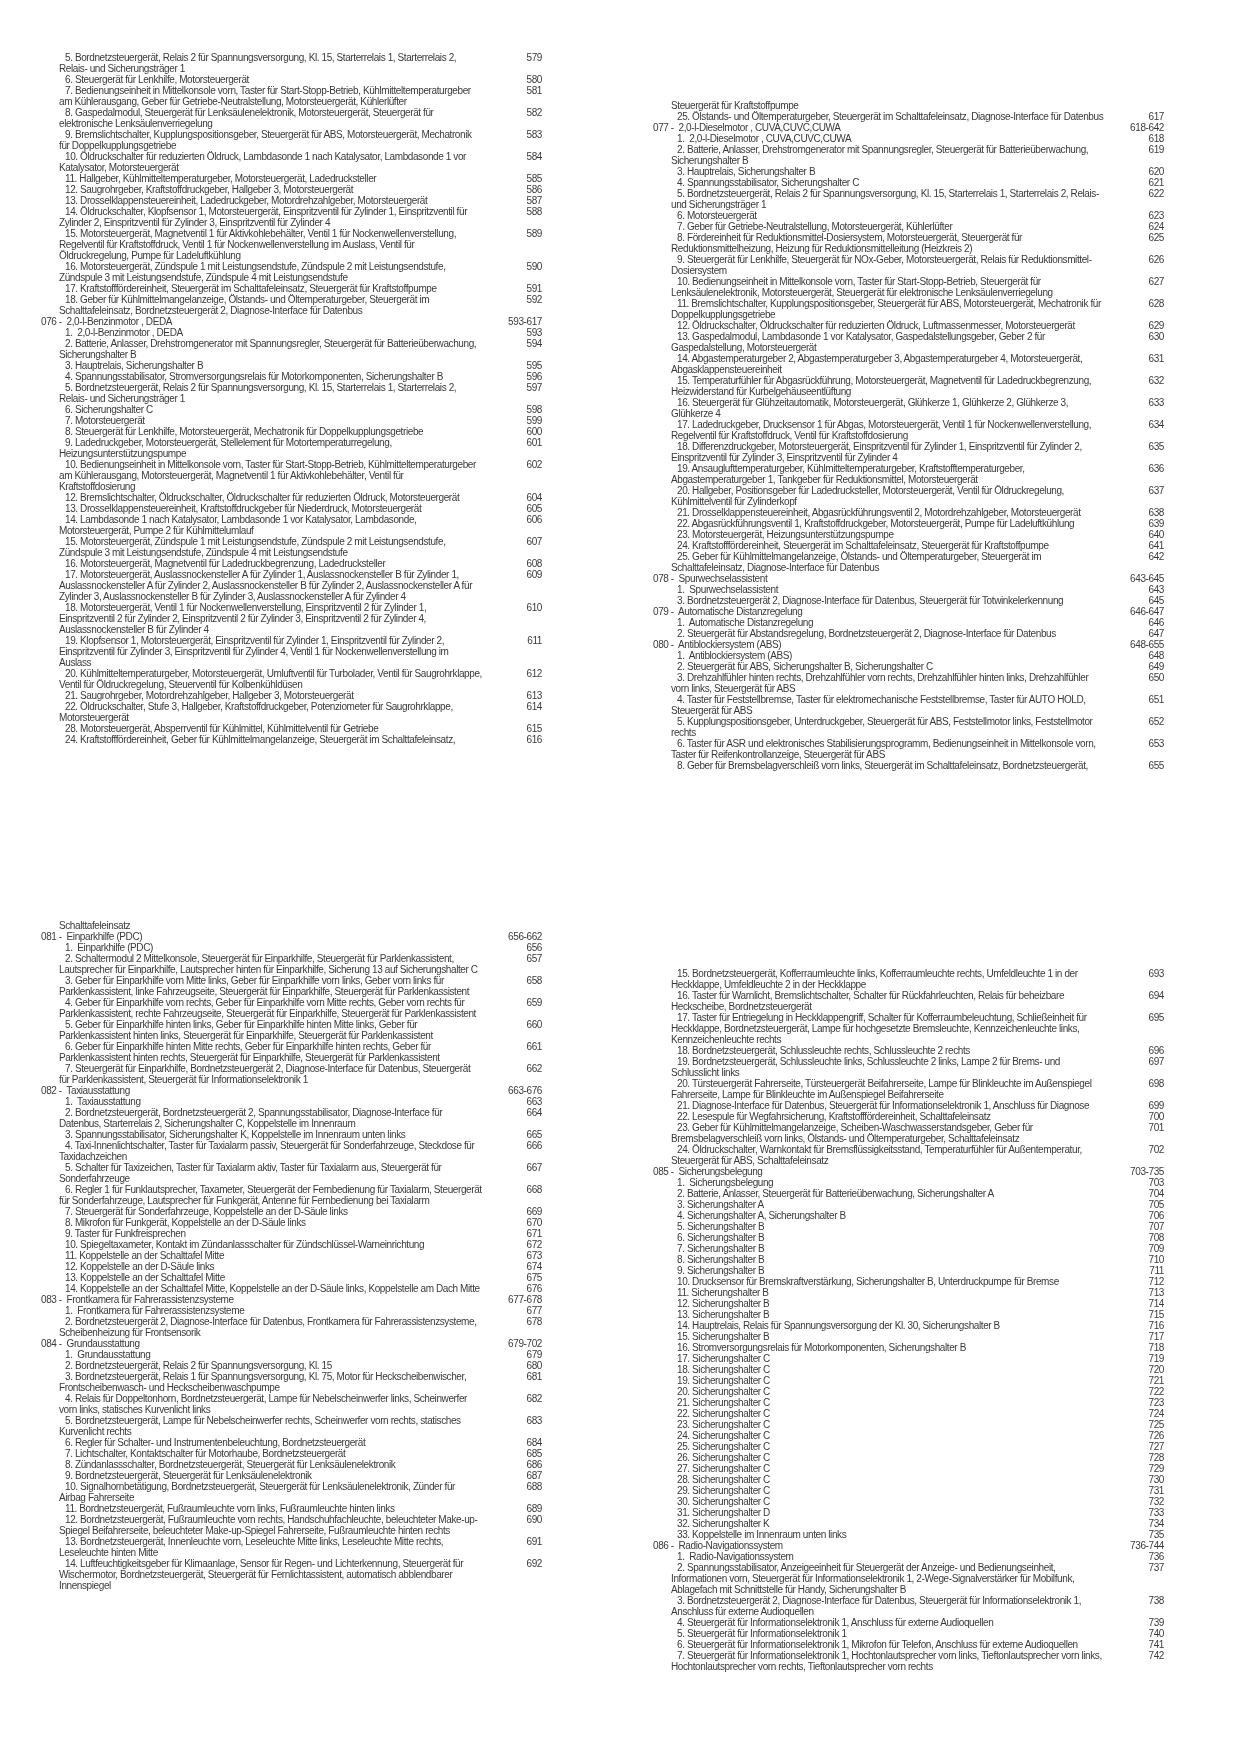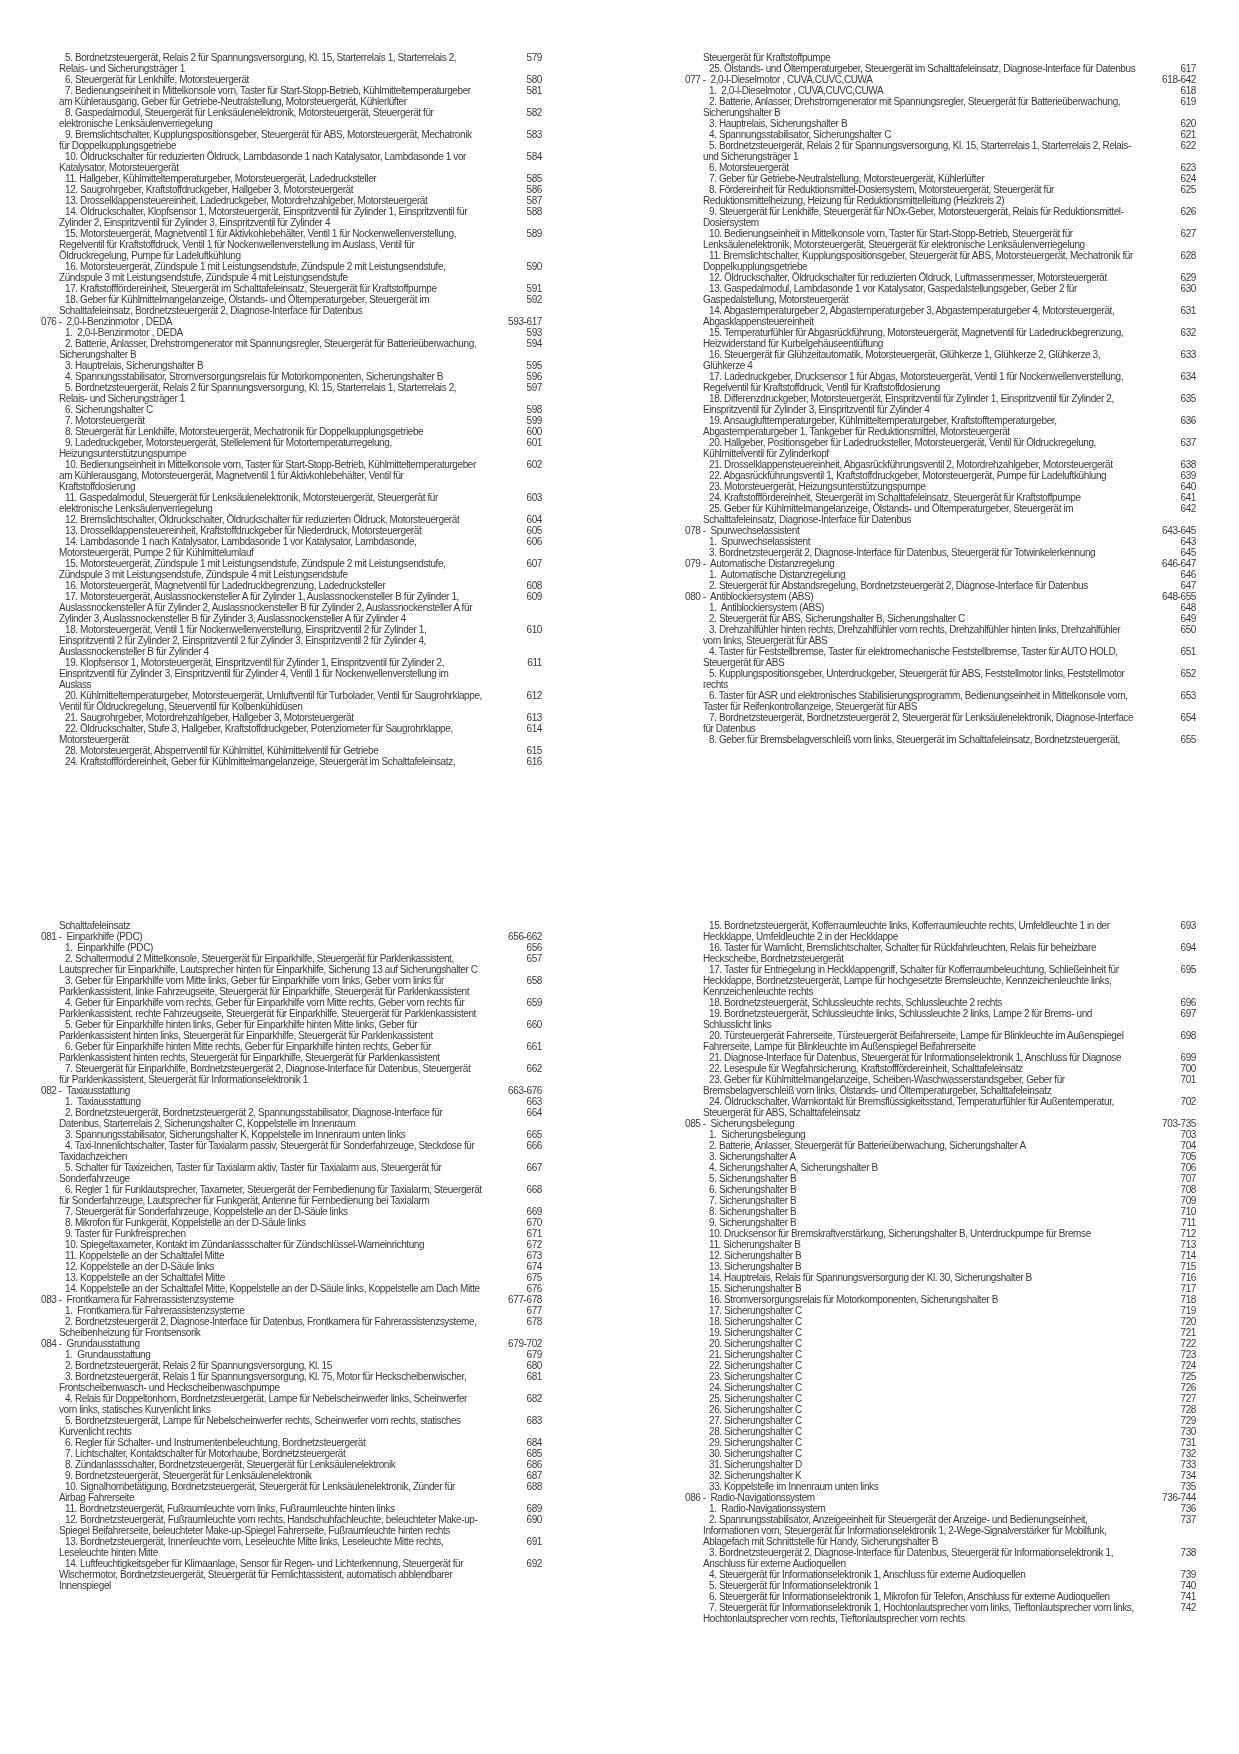--- a/index.html
+++ b/index.html
@@ -14,21 +14,21 @@
     line-height: 11px;
     letter-spacing: -0.4px;
     color: #3a3a3a;
     overflow: hidden;
   }
   .block { position: absolute; left: 0; width: 100%; }
   .block-top { top: 52px; }
   .block-bottom { top: 920px; }
   .col { position: absolute; top: 0; }
   .col-a { left: 36px;  width: 506px; }
-  .col-b { left: 680px; width: 516px; }
+  .col-b { left: 648px; width: 516px; margin-top: 48px; }
   .entry { display: flex; align-items: flex-start; }
   .entry .txt {
     flex: 1 1 auto;
     padding-right: 14px;
     white-space: pre-wrap;
     word-break: normal;
   }
   .entry.item .txt { padding-left: 23px; text-indent: 6px; }
   .entry.cont .txt { padding-left: 23px; }
   .entry.section .txt { padding-left: 5px; }
@@ -139,24 +139,20 @@
         </div>
         <div class="entry item">
           <span class="txt">9. Ladedruckgeber, Motorsteuergerät, Stellelement für Motortemperaturregelung, Heizungsunterstützungspumpe</span>
           <span class="pg">601</span>
         </div>
         <div class="entry item">
           <span class="txt">10. Bedienungseinheit in Mittelkonsole vorn, Taster für Start-Stopp-Betrieb, Kühlmitteltemperaturgeber am Kühlerausgang, Motorsteuergerät, Magnetventil 1 für Aktivkohlebehälter, Ventil für Kraftstoffdosierung</span>
           <span class="pg">602</span>
         </div>
         <div class="entry item">
-          <span class="txt">11. Gaspedalmodul, Steuergerät für Lenksäulenelektronik, Motorsteuergerät, Steuergerät für elektronische Lenksäulenverriegelung</span>
-          <span class="pg">603</span>
-        </div>
-        <div class="entry item">
           <span class="txt">12. Bremslichtschalter, Öldruckschalter, Öldruckschalter für reduzierten Öldruck, Motorsteuergerät</span>
           <span class="pg">604</span>
         </div>
         <div class="entry item">
           <span class="txt">13. Drosselklappensteuereinheit, Kraftstoffdruckgeber für Niederdruck, Motorsteuergerät</span>
           <span class="pg">605</span>
         </div>
         <div class="entry item">
           <span class="txt">14. Lambdasonde 1 nach Katalysator, Lambdasonde 1 vor Katalysator, Lambdasonde, Motorsteuergerät, Pumpe 2 für Kühlmittelumlauf</span>
           <span class="pg">606</span>
@@ -359,24 +355,20 @@
           <span class="txt">4. Taster für Feststellbremse, Taster für elektromechanische Feststellbremse, Taster für AUTO HOLD, Steuergerät für ABS</span>
           <span class="pg">651</span>
         </div>
         <div class="entry item">
           <span class="txt">5. Kupplungspositionsgeber, Unterdruckgeber, Steuergerät für ABS, Feststellmotor links, Feststellmotor rechts</span>
           <span class="pg">652</span>
         </div>
         <div class="entry item">
           <span class="txt">6. Taster für ASR und elektronisches Stabilisierungsprogramm, Bedienungseinheit in Mittelkonsole vorn, Taster für Reifenkontrollanzeige, Steuergerät für ABS</span>
           <span class="pg">653</span>
-        </div>
-        <div class="entry item">
-          <span class="txt">7. Bordnetzsteuergerät, Bordnetzsteuergerät 2, Steuergerät für Lenksäulenelektronik, Diagnose-Interface für Datenbus</span>
-          <span class="pg">654</span>
         </div>
         <div class="entry item">
           <span class="txt">8. Geber für Bremsbelagverschleiß vorn links, Steuergerät im Schalttafeleinsatz, Bordnetzsteuergerät,</span>
           <span class="pg">655</span>
         </div>
       </div>
   </div>
   <div class="block block-bottom">
     <div class="col col-a">
         <div class="entry cont">

